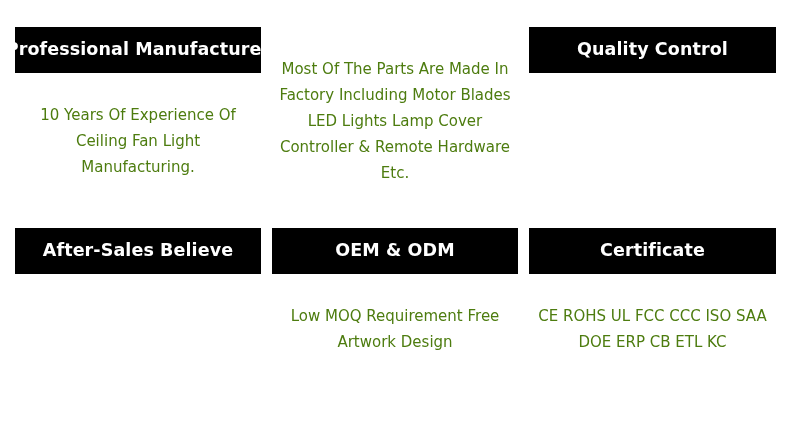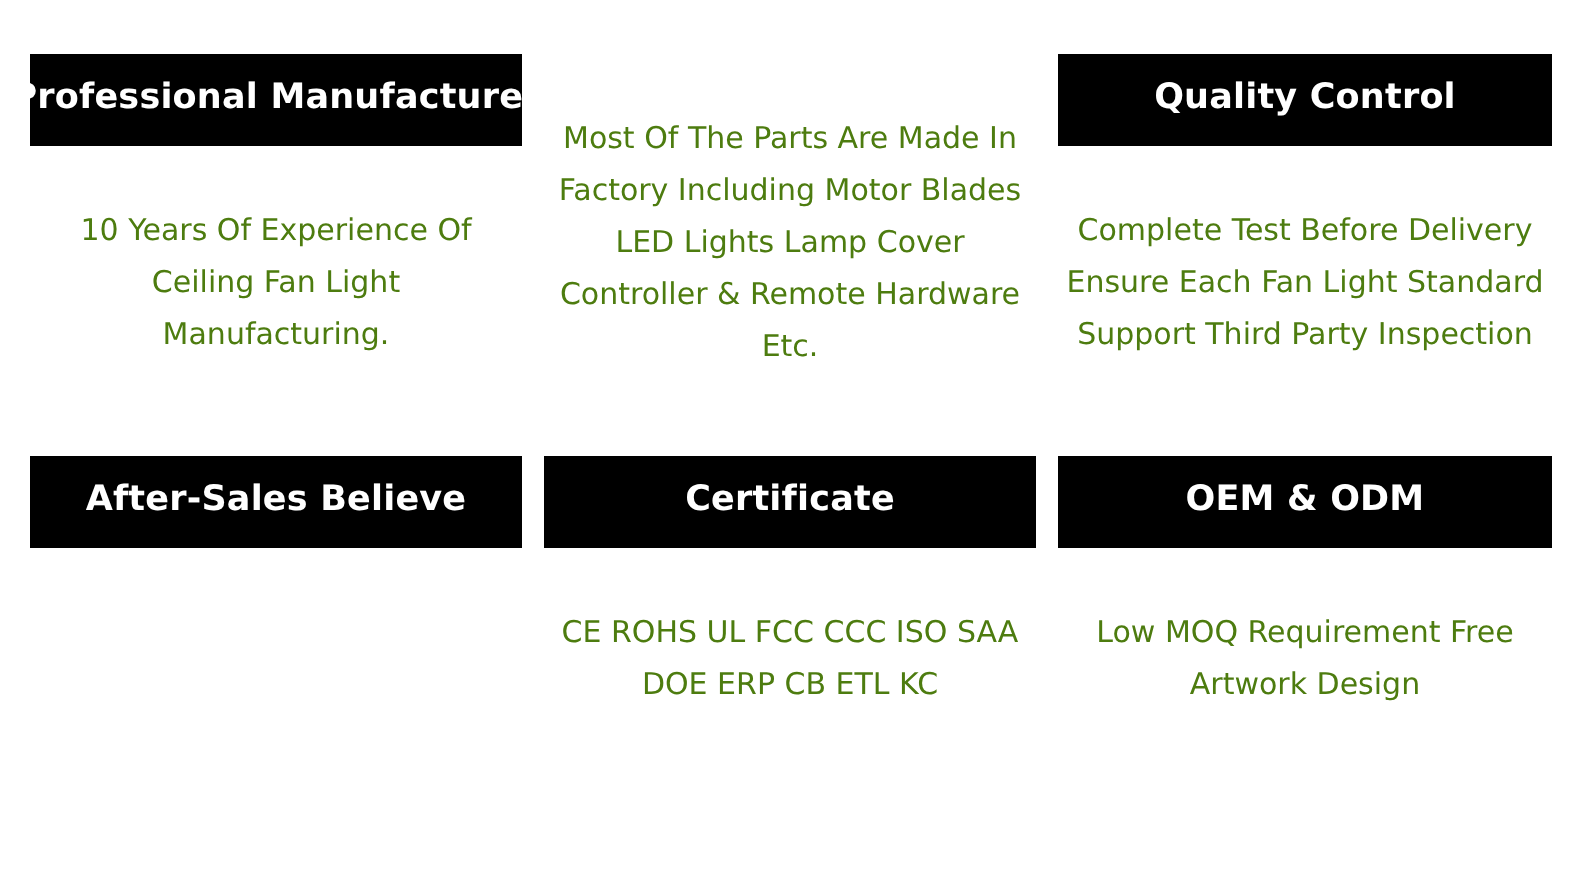--- a/index.html
+++ b/index.html
@@ -77,34 +77,31 @@
   <div class="card">
     <div class="card-body">Most Of The Parts Are Made In
 Factory Including Motor Blades
 LED Lights Lamp Cover
 Controller &amp; Remote Hardware
 Etc.</div>
   </div>
 
   <div class="card">
     <div class="card-header">Quality Control</div>
-    <div class="card-body">Complete Test Before Delivery
-Ensure Each Fan Light Standard
-Support Third Party Inspection</div>
   </div>
 
   <div class="card">
     <div class="card-header">After-Sales Believe</div>
+  </div>
+
+  <div class="card">
+    <div class="card-header">OEM &amp; ODM</div>
+    <div class="card-body">Low MOQ Requirement Free
+Artwork Design</div>
   </div>
 
   <div class="card">
     <div class="card-header">Certificate</div>
     <div class="card-body">CE ROHS UL FCC CCC ISO SAA
 DOE ERP CB ETL KC</div>
   </div>
 
-  <div class="card">
-    <div class="card-header">OEM &amp; ODM</div>
-    <div class="card-body">Low MOQ Requirement Free
-Artwork Design</div>
-  </div>
-
 </div>
 
 </body></html>

